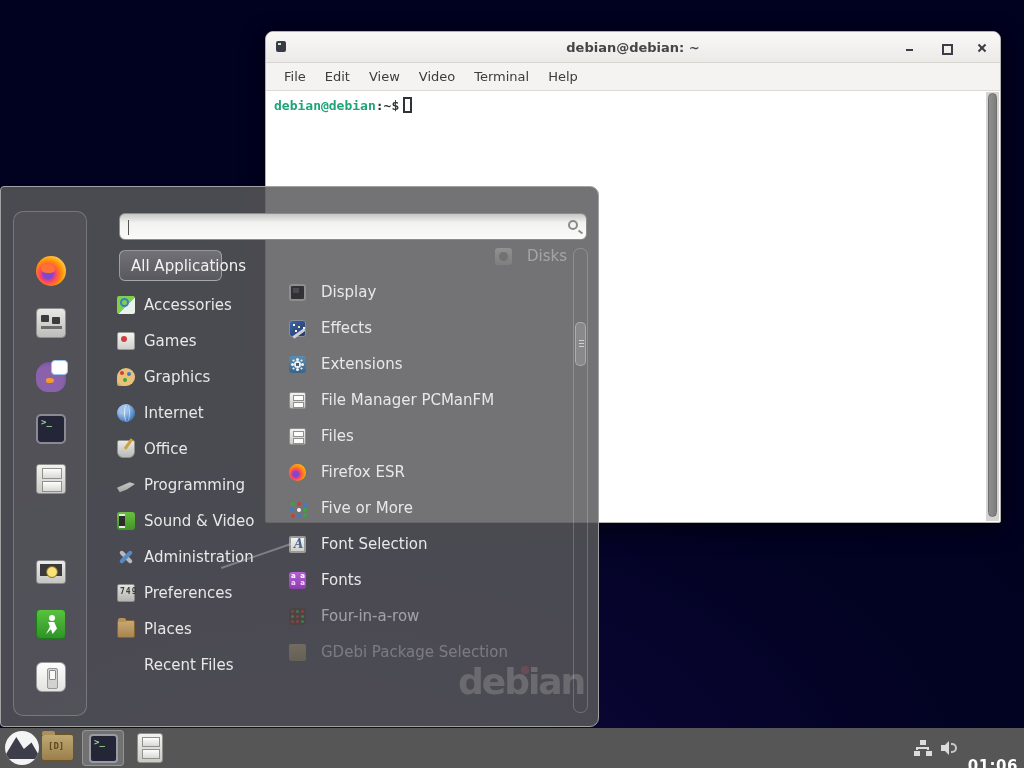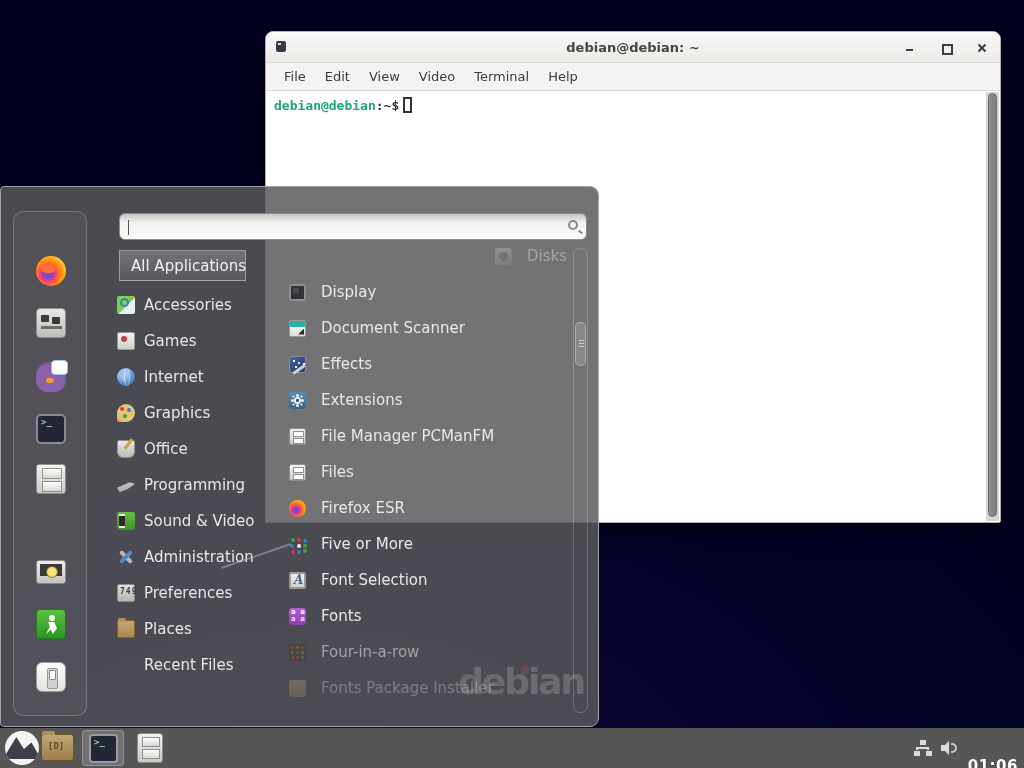--- a/index.html
+++ b/index.html
@@ -91,23 +91,23 @@
   
   .menu-search { position:absolute; left:118px; top:26px; width:468px; height:27px;
     background:linear-gradient(#c6c6c4,#f2f2f0 35%,#fbfbfa); border:1px solid #8c8c8a; border-radius:6px; }
   .search-caret { position:absolute; left:8px; top:6px; width:1px; height:15px; background:#555; }
   .search-glass { position:absolute; right:8px; top:6px; width:10px; height:10px;
     border:2px solid #8a8a88; border-radius:50%; }
   .search-glass::after{ content:""; position:absolute; left:8px; top:9px; width:5px; height:2px;
     background:#8a8a88; transform:rotate(40deg); }
 
   
-  .all-apps-btn { position:absolute; left:118px; top:63px; width:127px; height:31px;
+  .all-apps-btn { position:absolute; left:118px; top:63px; width:103px; height:31px;
     background:linear-gradient(rgba(255,255,255,0.22),rgba(255,255,255,0.08));
-    border:1px solid rgba(255,255,255,0.38); border-radius:0;
+    border:1px solid rgba(255,255,255,0.38); border-radius:6px;
     display:flex; align-items:center; padding-left:11px; font-size:15px; color:#f2f2f2; }
   .cat-list { position:absolute; left:116px; top:100px; width:170px; }
   .cat-row { height:36px; display:flex; align-items:center; font-size:15px; cursor:default; }
   .cat-ic { width:18px; height:18px; margin-right:9px; position:relative; flex:none; }
   .cat-noicon { width:18px; margin-right:9px; flex:none; }
 
   .ci-accessories{background:linear-gradient(135deg,#7fd14b 0 55%,#e9f3ea 55%);border-radius:2px;}
   .ci-accessories::after{content:""; position:absolute; left:3px; top:2px; width:5px;height:5px;border-radius:50%;border:2px solid #3a7ec8;}
   .ci-games{background:linear-gradient(#f4f4f2,#cfcfcb);border-radius:2px;border:1px solid #9a9a96;}
   .ci-games::after{content:""; position:absolute; left:3px; top:3px; width:6px; height:6px; border-radius:50%; background:#d33c3c;}
@@ -286,26 +286,26 @@
   <div class="cat-list">
     <div class="cat-row">
         <span class="cat-ic ci-accessories"></span>
         <span class="menu-label">Accessories</span>
       </div>
     <div class="cat-row">
         <span class="cat-ic ci-games"></span>
         <span class="menu-label">Games</span>
       </div>
     <div class="cat-row">
+        <span class="cat-ic ci-graphics"></span>
+        <span class="menu-label">Graphics</span>
+      </div>
+    <div class="cat-row">
         <span class="cat-ic ci-internet"></span>
         <span class="menu-label">Internet</span>
-      </div>
-    <div class="cat-row">
-        <span class="cat-ic ci-graphics"></span>
-        <span class="menu-label">Graphics</span>
       </div>
     <div class="cat-row">
         <span class="cat-ic ci-office"></span>
         <span class="menu-label">Office</span>
       </div>
     <div class="cat-row">
         <span class="cat-ic ci-programming"></span>
         <span class="menu-label">Programming</span>
       </div>
     <div class="cat-row">
@@ -333,24 +333,20 @@
   <div class="app-list">
     <div class="app-row faded-1">
         <span class="app-ic ai-disks"></span>
         <span class="menu-label">Disks</span>
       </div>
     <div class="app-row">
         <span class="app-ic ai-display"></span>
         <span class="menu-label">Display</span>
       </div>
     <div class="app-row">
-        <span class="app-ic ai-docscanner"></span>
-        <span class="menu-label">Document Scanner</span>
-      </div>
-    <div class="app-row">
         <span class="app-ic ai-effects"></span>
         <span class="menu-label">Effects</span>
       </div>
     <div class="app-row">
         <span class="app-ic ai-extensions"></span>
         <span class="menu-label">Extensions</span>
       </div>
     <div class="app-row">
         <span class="app-ic ai-cabinet"></span>
         <span class="menu-label">File Manager PCManFM</span>
@@ -374,21 +370,21 @@
     <div class="app-row">
         <span class="app-ic ai-fonts"></span>
         <span class="menu-label">Fonts</span>
       </div>
     <div class="app-row faded-2">
         <span class="app-ic ai-fourinarow"></span>
         <span class="menu-label">Four-in-a-row</span>
       </div>
     <div class="app-row faded-3">
         <span class="app-ic ai-gdebi"></span>
-        <span class="menu-label">Fonts Package Installer</span>
+        <span class="menu-label">GDebi Package Selection</span>
       </div>
   </div>
 
   <div class="apps-scrollbar">
     <div class="apps-thumb"></div>
   </div>
 
   <div class="stray-line"></div>
 </div>
 

